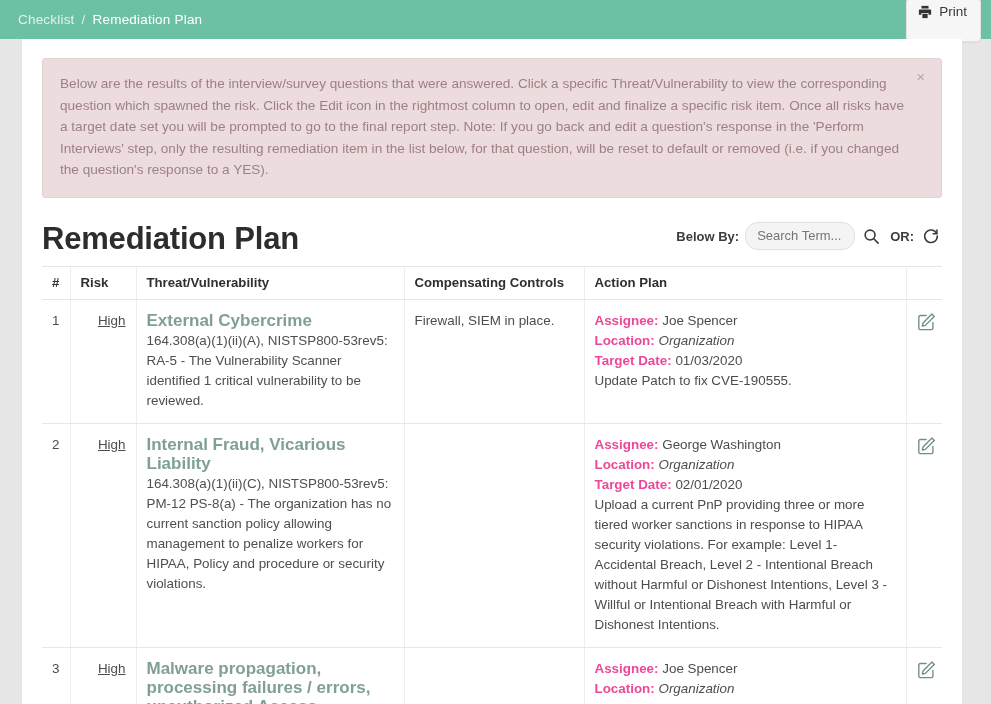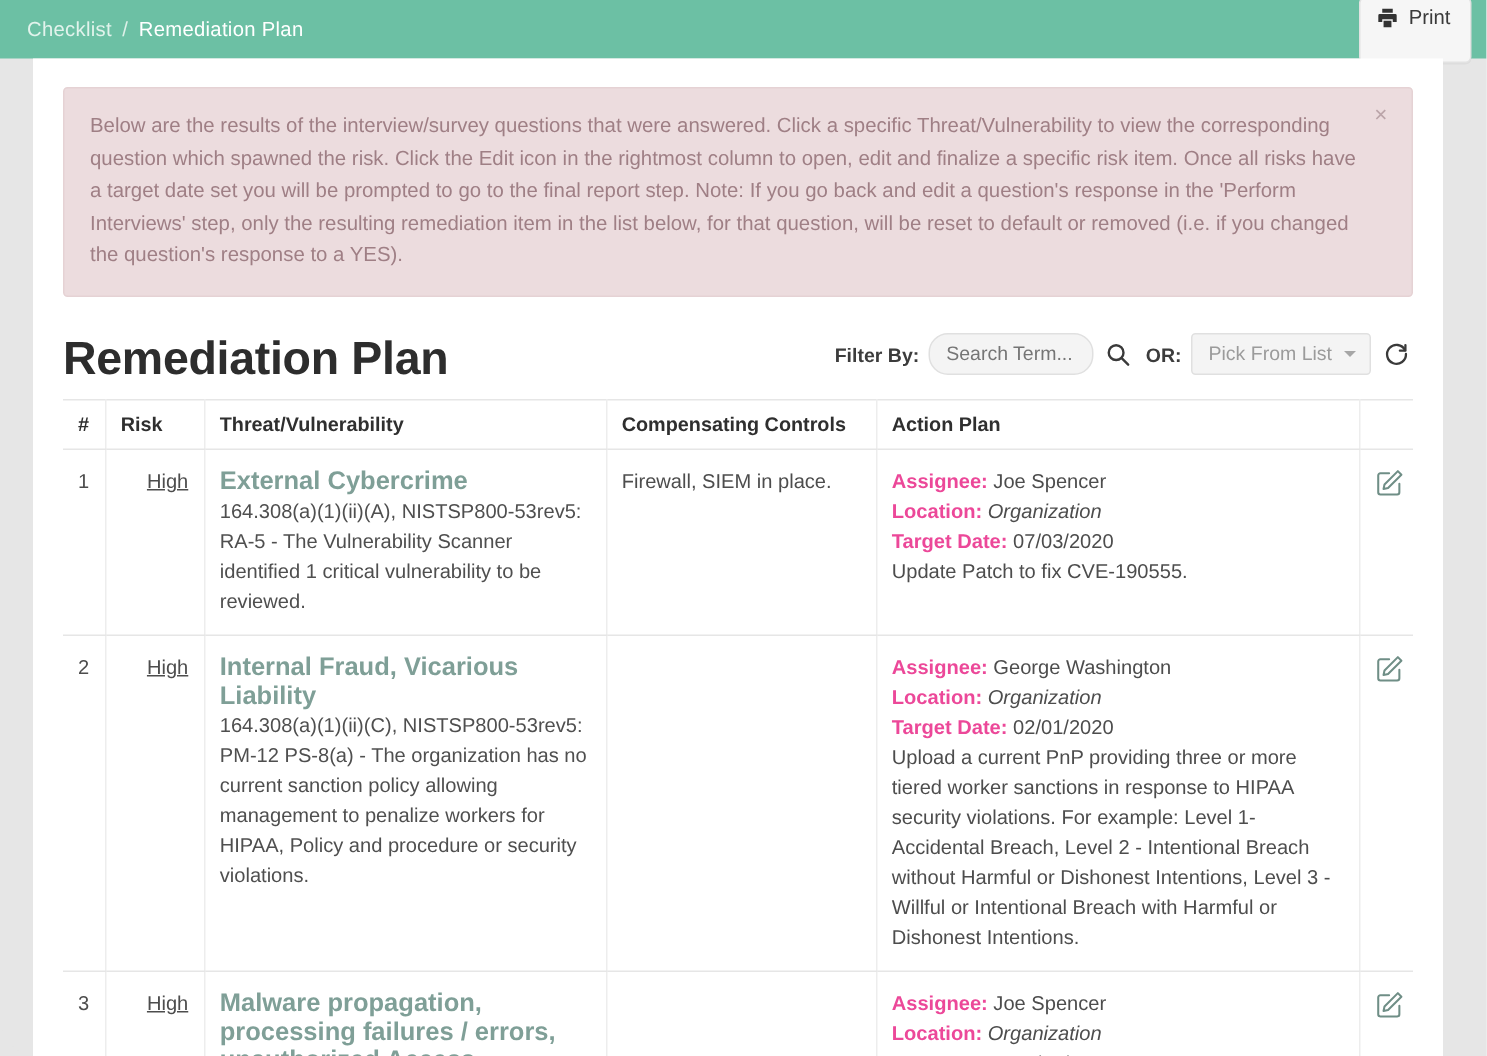--- a/index.html
+++ b/index.html
@@ -193,33 +193,29 @@
   <div class="card">
 
     <div class="alert">
       <button class="alert-close">×</button>
       <p>Below are the results of the interview/survey questions that were answered. Click a specific Threat/Vulnerability to view the corresponding question which spawned the risk. Click the Edit icon in the rightmost column to open, edit and finalize a specific risk item. Once all risks have a target date set you will be prompted to go to the final report step. Note: If you go back and edit a question's response in the 'Perform Interviews' step, only the resulting remediation item in the list below, for that question, will be reset to default or removed (i.e. if you changed the question's response to a YES).</p>
     </div>
 
     <div class="title-row">
       <h1 class="page-title">Remediation Plan</h1>
       <div class="filter-wrap">
-        <span class="filter-label">Filter By:</span>
+        <span class="filter-label">Below By:</span>
         <input class="search-input" type="text" placeholder="Search Term..." style="">
         <button class="icon-btn">
           <svg width="17" height="17" viewBox="0 0 18 18" fill="none" stroke="#3a3a3a" stroke-width="1.7">
               <circle cx="7.5" cy="7.5" r="5.2"></circle>
               <line x1="11.4" y1="11.4" x2="16" y2="16" stroke-linecap="round"></line>
             </svg>
         </button>
         <span class="or-label">OR:</span>
-        <div class="pick-list">
-          <span>Pick From List</span>
-          <span class="caret"></span>
-        </div>
         <button class="icon-btn">
           <svg width="18" height="18" viewBox="0 0 20 20" fill="none" stroke="#3a3a3a" stroke-width="1.7">
             <path d="M16.3 7.2A7 7 0 1 0 17 10" stroke-linecap="round"></path>
             <path d="M16.6 3.4v4.1h-4.1" stroke-linecap="round" stroke-linejoin="round"></path>
           </svg>
         </button>
       </div>
     </div>
 
     <div class="tbl-wrap">
@@ -248,21 +244,21 @@
             <td class="cell-center">1</td>
             <td class="risk-cell">High</td>
             <td>
               <a class="threat-title" href="#">External Cybercrime</a>
               <span class="threat-desc">164.308(a)(1)(ii)(A), NISTSP800-53rev5: RA-5 - The Vulnerability Scanner identified 1 critical vulnerability to be reviewed.</span>
             </td>
             <td>Firewall, SIEM in place.</td>
             <td>
               <span class="ap-line"><span class="ap-label">Assignee:</span> <span>Joe Spencer</span></span>
               <span class="ap-line"><span class="ap-label">Location:</span> <span class="ap-italic">Organization</span></span>
-              <span class="ap-line"><span class="ap-label">Target Date:</span> <span>07/03/2020</span></span>
+              <span class="ap-line"><span class="ap-label">Target Date:</span> <span>01/03/2020</span></span>
               <span class="ap-line">Update Patch to fix CVE-190555.</span>
             </td>
             <td class="edit-cell">
               <button class="edit-btn">
                 <svg width="20" height="20" viewBox="0 0 22 22" fill="none" stroke="#6f8e86" stroke-width="1.5">
                   <path d="M17.5 12.6v6.3a1.6 1.6 0 0 1-1.6 1.6H3.6A1.6 1.6 0 0 1 2 18.9V6.6A1.6 1.6 0 0 1 3.6 5h6.4" stroke-linecap="round"></path>
                   <path d="M6.6 13.2 16.4 3.4l2.6 2.6-9.8 9.8-3.3.7z" stroke-linejoin="round"></path>
                 </svg>
               </button>
             </td>

